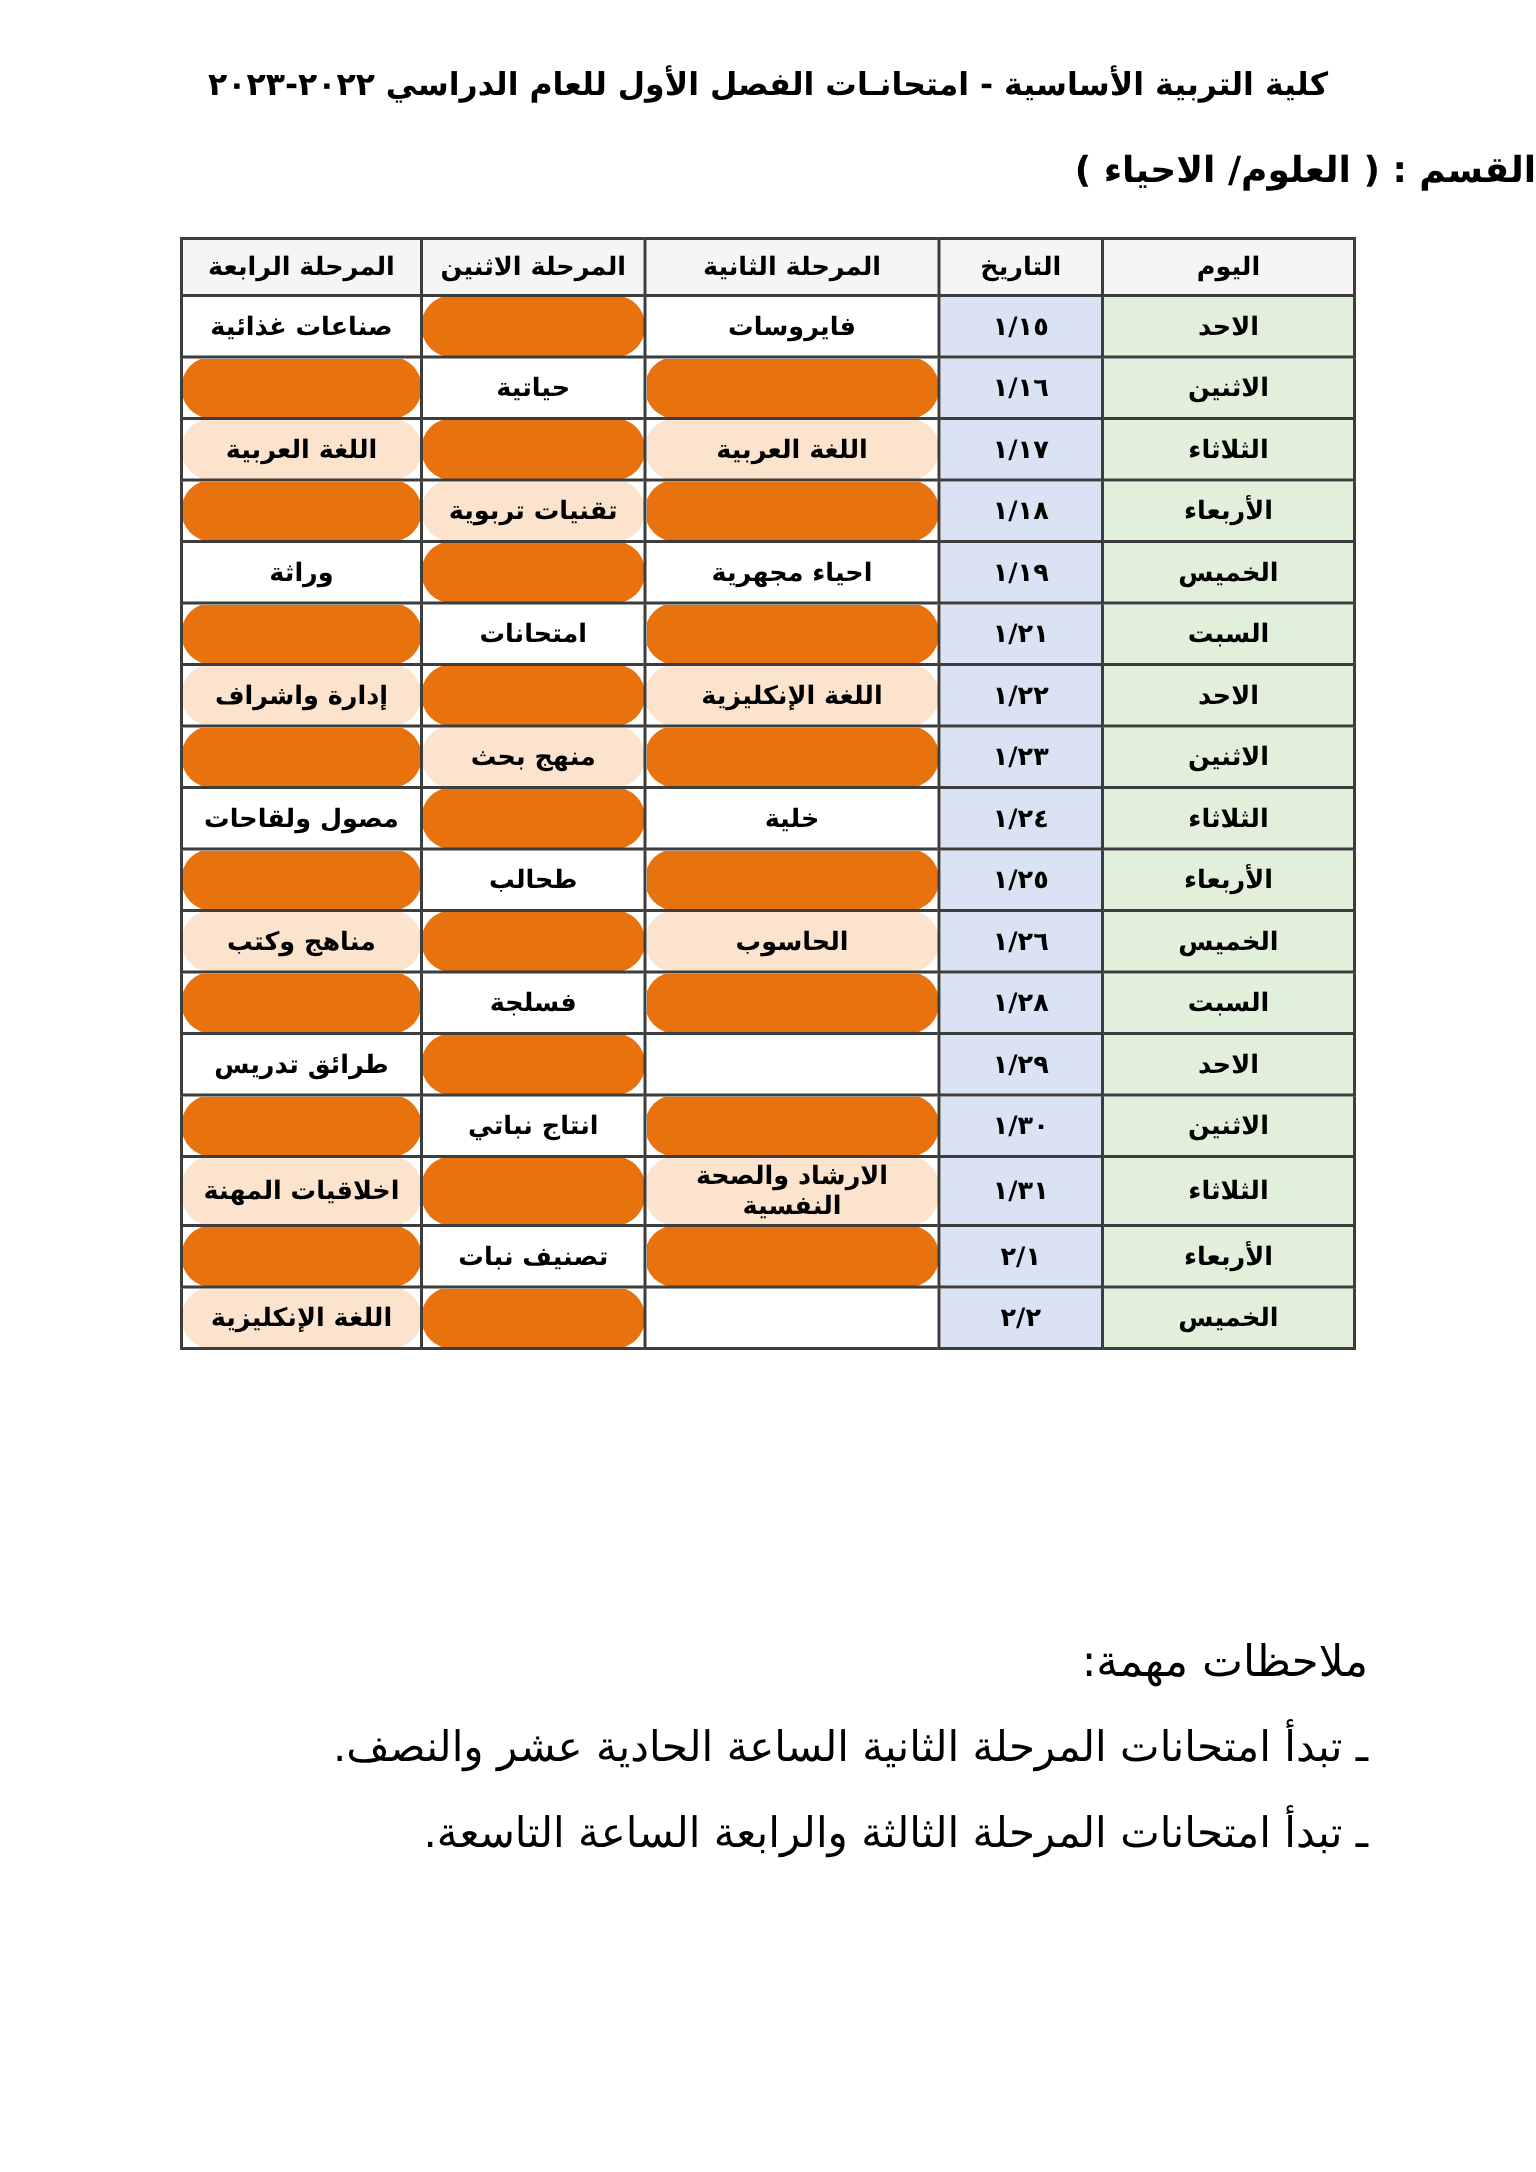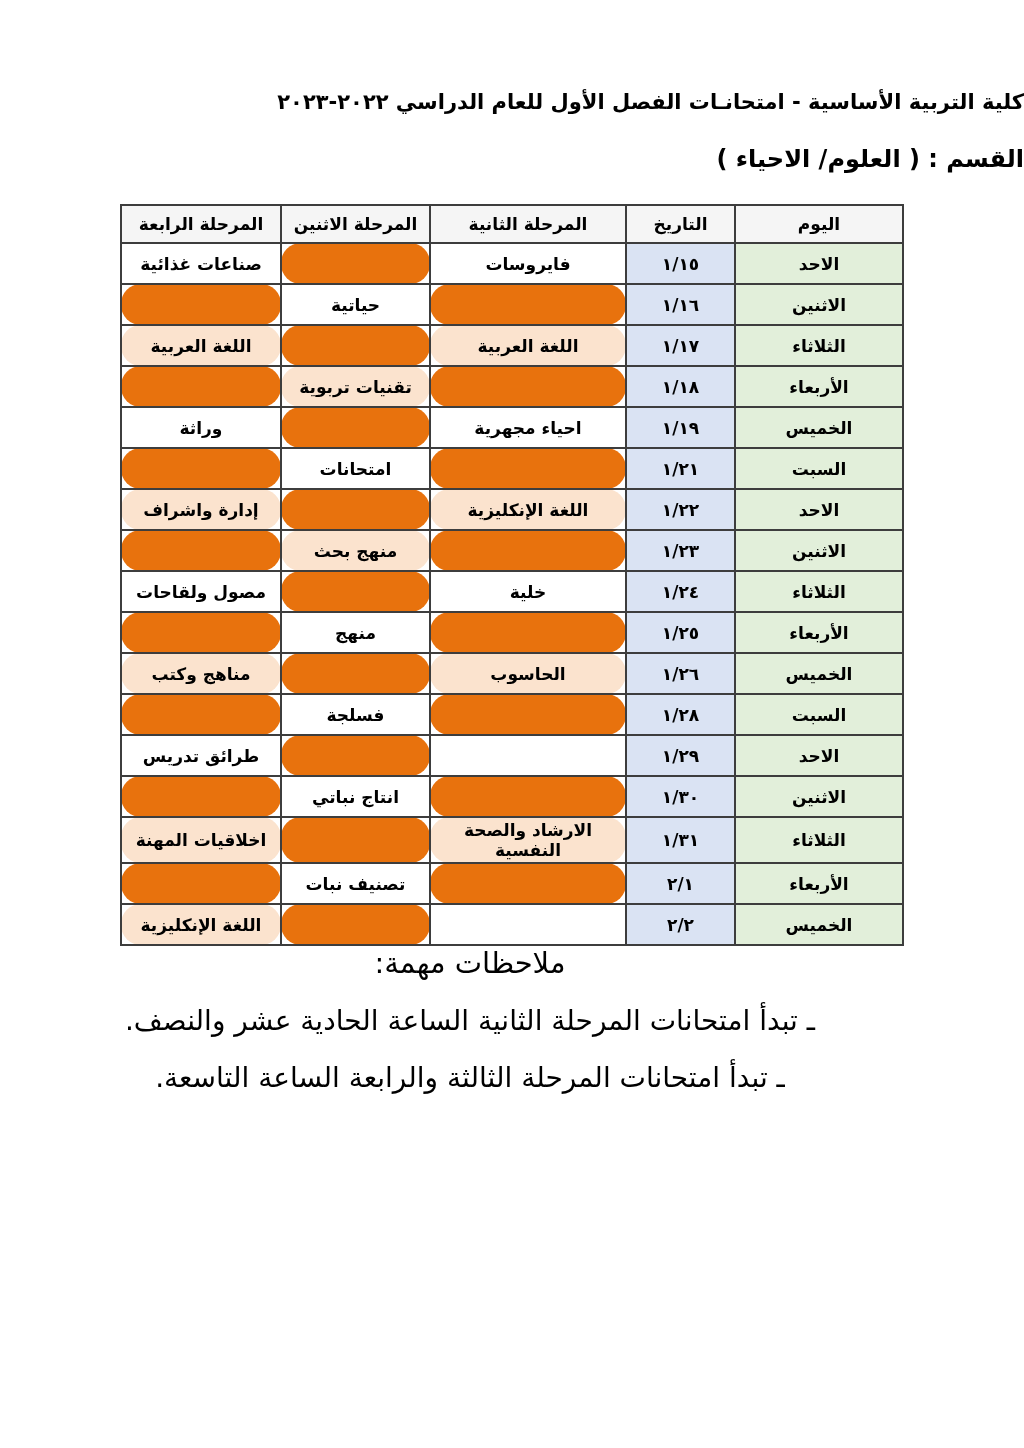--- a/index.html
+++ b/index.html
@@ -7,22 +7,22 @@
     position: relative;
     width: 1024px;
     height: 1448px;
     margin: 0 auto;
     background: #ffffff;
     color: #000000;
     font-family: "DejaVu Sans", sans-serif;
     overflow: hidden;
   }
   .doc-title {
-    padding-top: 90px;
-    text-align: right;
+    padding-top: 44px;
+    text-align: center;
     font-size: 21px;
     font-weight: bold;
   }
   .doc-subtitle {
     margin-top: 31px;
     text-align: right;
     font-size: 24px;
     font-weight: bold;
   }
   table.schedule {
@@ -44,22 +44,23 @@
   table.schedule thead tr { height: 38px; }
   table.schedule tbody tr { height: 41px; }
   table.schedule th { background: var(--header-gray, #f5f5f5); }
   .day-cell  { background: var(--day-green, #e2efda); }
   .date-cell { background: var(--date-blue, #dae3f3); }
   .stage-cell { white-space: pre-line; border-radius: 20px; }
   .bg-orange { background: var(--orange, #e8720d); }
   .bg-peach  { background: var(--peach, #fbe3ce); }
   .bg-white  { background: var(--white, #ffffff); }
   .notes {
-    padding-right: 84px;
-    text-align: center;
+    margin-top: 190px;
+    padding-right: 112px;
+    text-align: right;
   }
   .notes-heading { font-size: 29px; font-weight: normal; }
   .note-line { font-size: 28px; font-weight: normal; margin-top: 24px; }
 </style>
 </head>
 <body>
 
 <div class="page" dir="rtl">
 
   <div class="doc-title">كلية التربية الأساسية - امتحانـات الفصل الأول للعام الدراسي ٢٠٢٢-٢٠٢٣</div>
@@ -144,21 +145,21 @@
           <td class="day-cell">الثلاثاء</td>
           <td class="date-cell">١/٢٤</td>
           <td class="stage-cell bg-white">خلية</td>
           <td class="stage-cell bg-orange"></td>
           <td class="stage-cell bg-white">مصول ولقاحات</td>
         </tr>
         <tr>
           <td class="day-cell">الأربعاء</td>
           <td class="date-cell">١/٢٥</td>
           <td class="stage-cell bg-orange"></td>
-          <td class="stage-cell bg-white">منهج</td>
+          <td class="stage-cell bg-white">طحالب</td>
           <td class="stage-cell bg-orange"></td>
         </tr>
         <tr>
           <td class="day-cell">الخميس</td>
           <td class="date-cell">١/٢٦</td>
           <td class="stage-cell bg-peach">الحاسوب</td>
           <td class="stage-cell bg-orange"></td>
           <td class="stage-cell bg-peach">مناهج وكتب</td>
         </tr>
         <tr>

